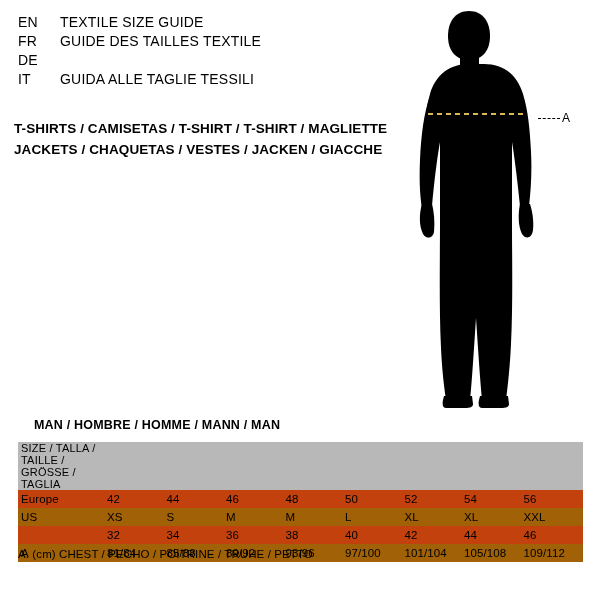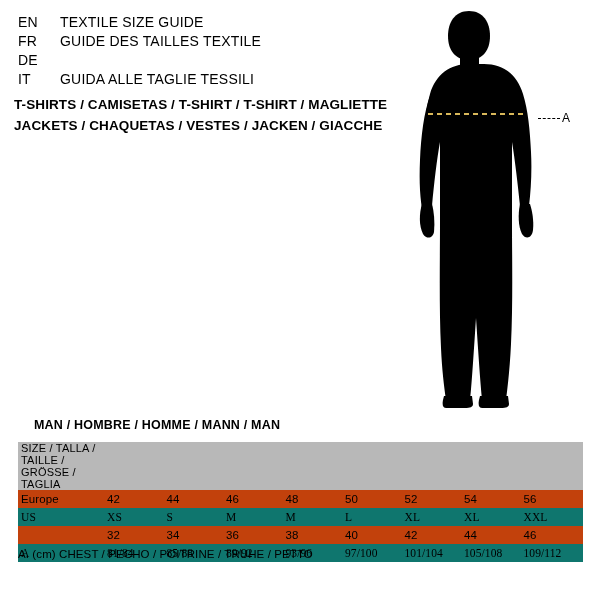--- a/index.html
+++ b/index.html
@@ -41,21 +41,21 @@
   }
   .legend-text {
     flex: 1 1 auto;
     white-space: nowrap;
   }
 
   
   .categories {
     position: absolute;
     left: 14px;
-    top: 94px;
+    top: 118px;
     width: 420px;
   }
   .category-line {
     font-size: 13.5px;
     font-weight: bold;
     line-height: 21px;
     white-space: nowrap;
     letter-spacing: 0.1px;
   }
 
@@ -116,22 +116,21 @@
   .size-table tr.head td {
     background: #b8b8b8;
     font-size: 11px;
     letter-spacing: 0.2px;
     margin-top: 24px;
   }
   .size-table tr.shade td {
     background: #c2410c;
   }
   .size-table tr.plain td {
-    background: #0f766e;
-    font-family: Liberation Serif, serif;
+    background: #a16207;
   }
   .col-label {
     width: 86px;
     padding-left: 3px !important;
   }
   .cell {
     text-align: left;
   }
 
   

